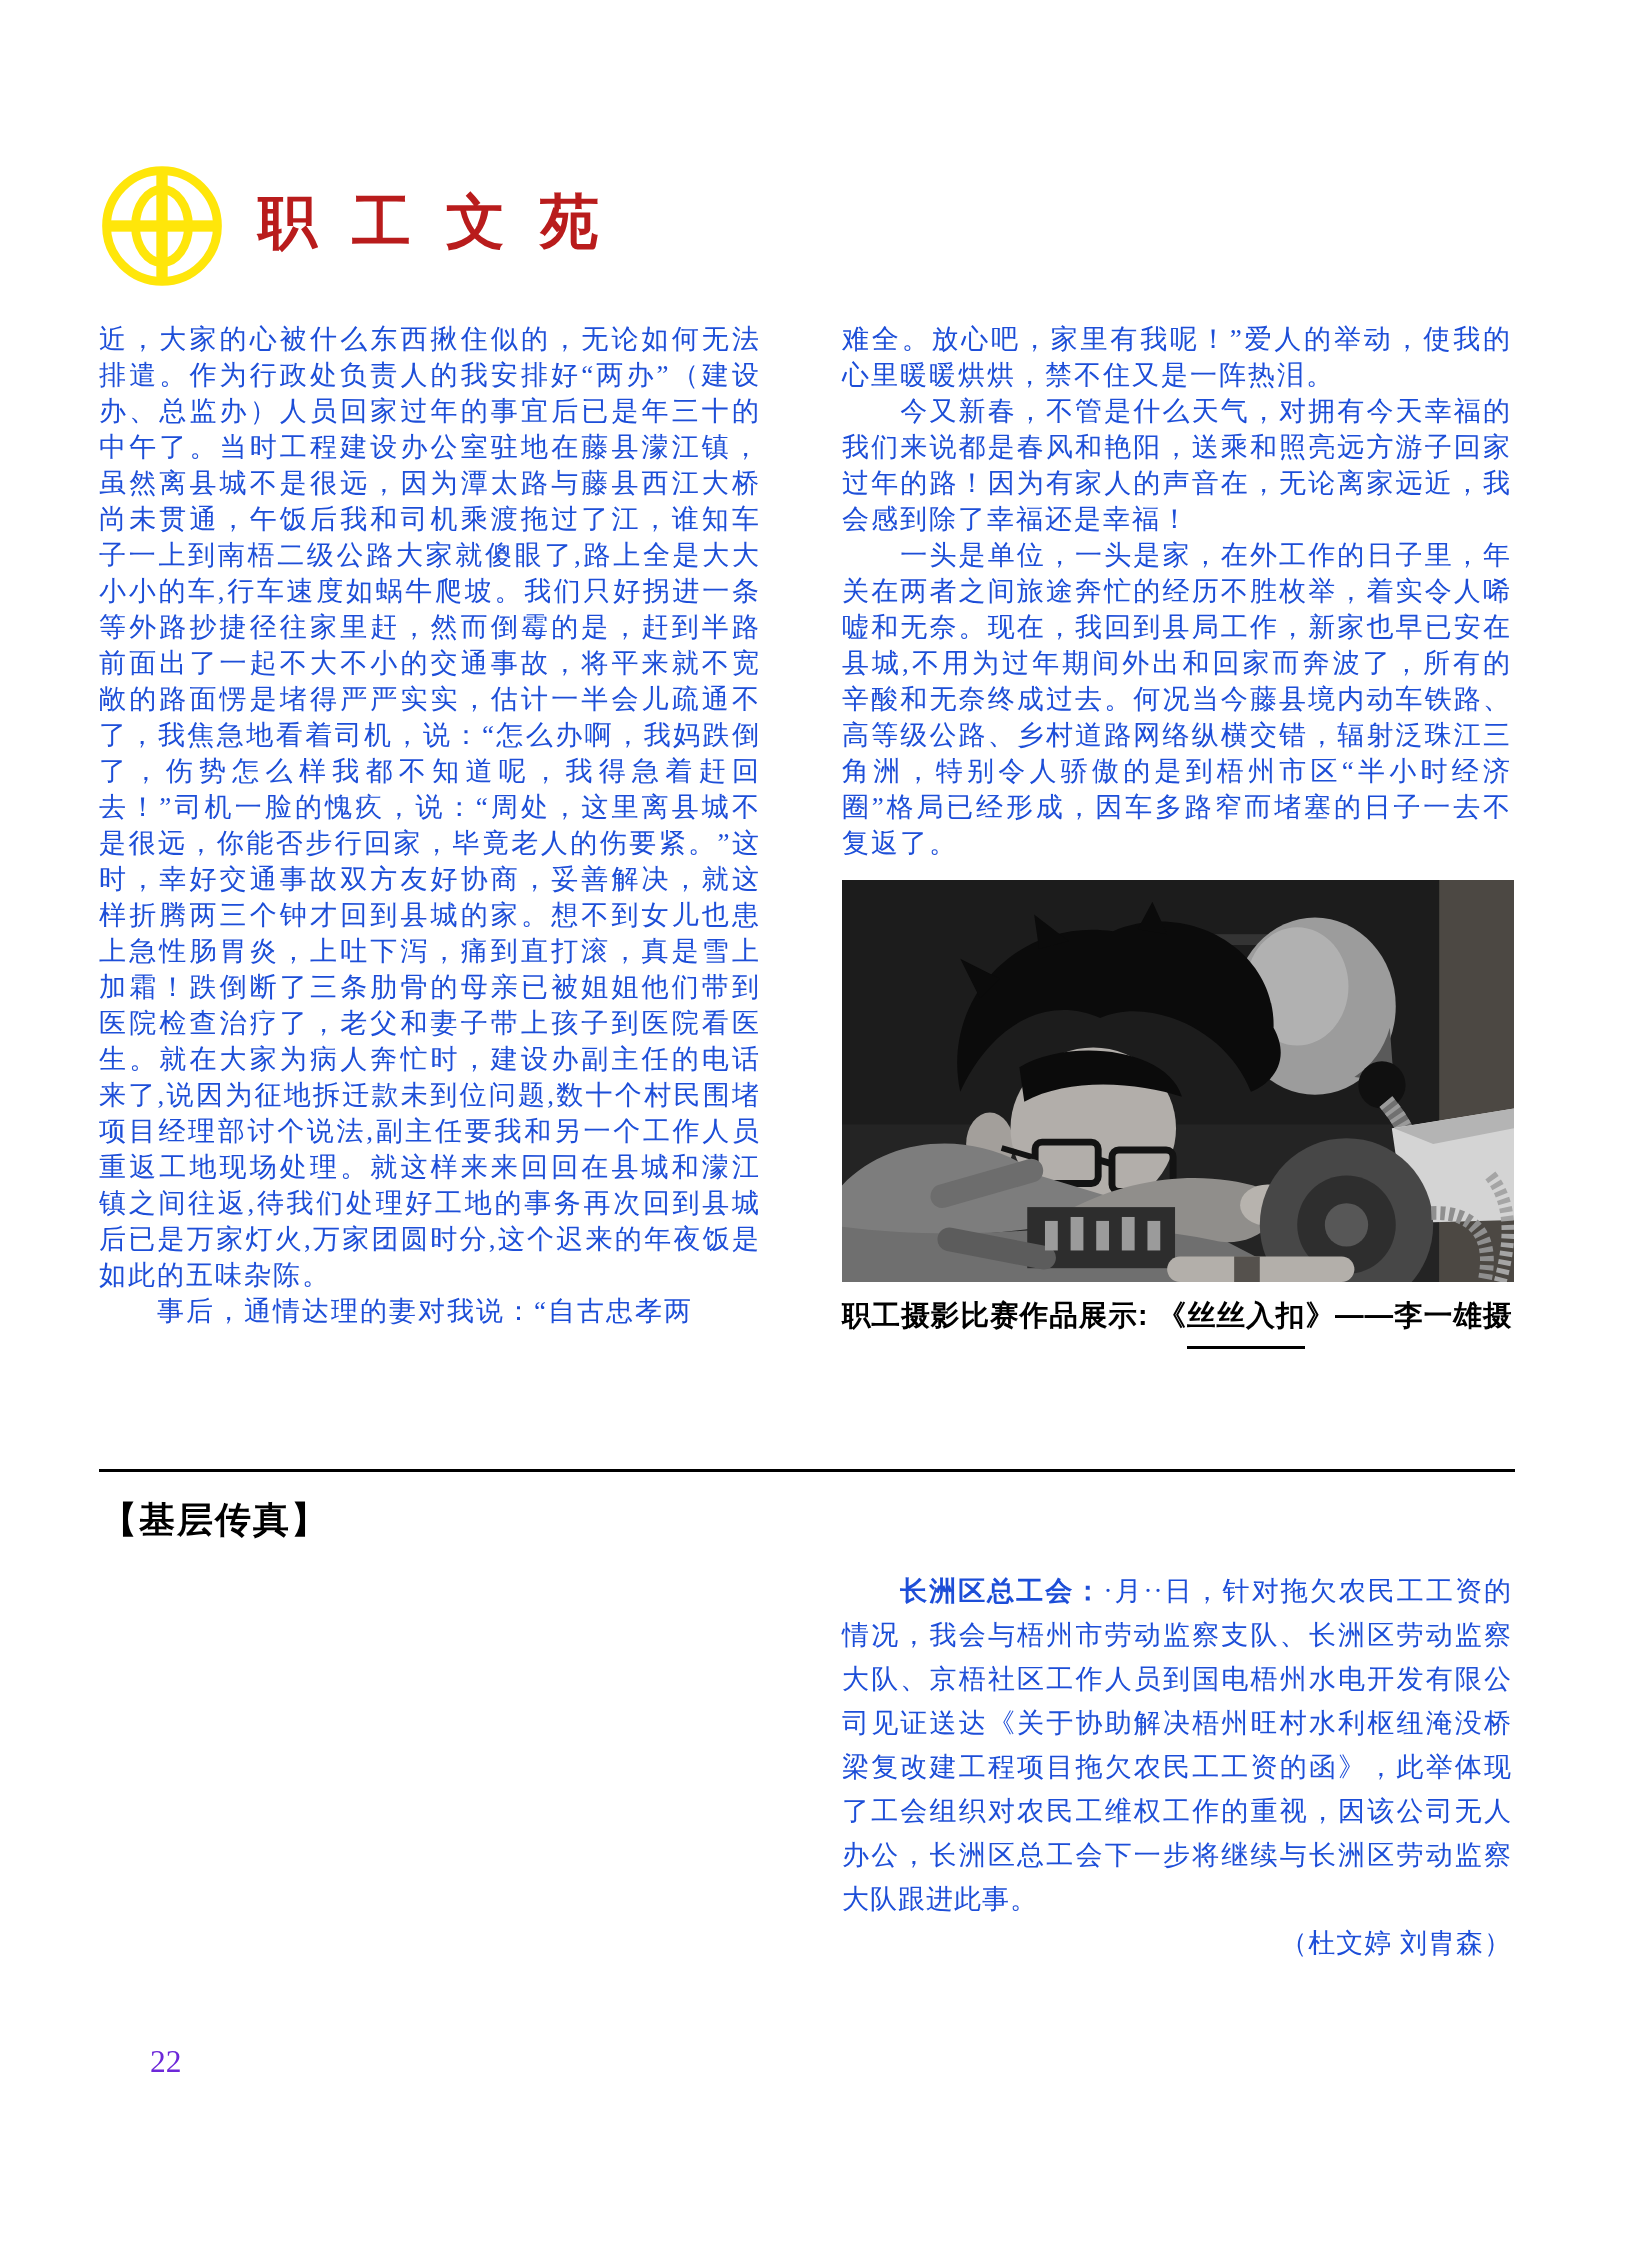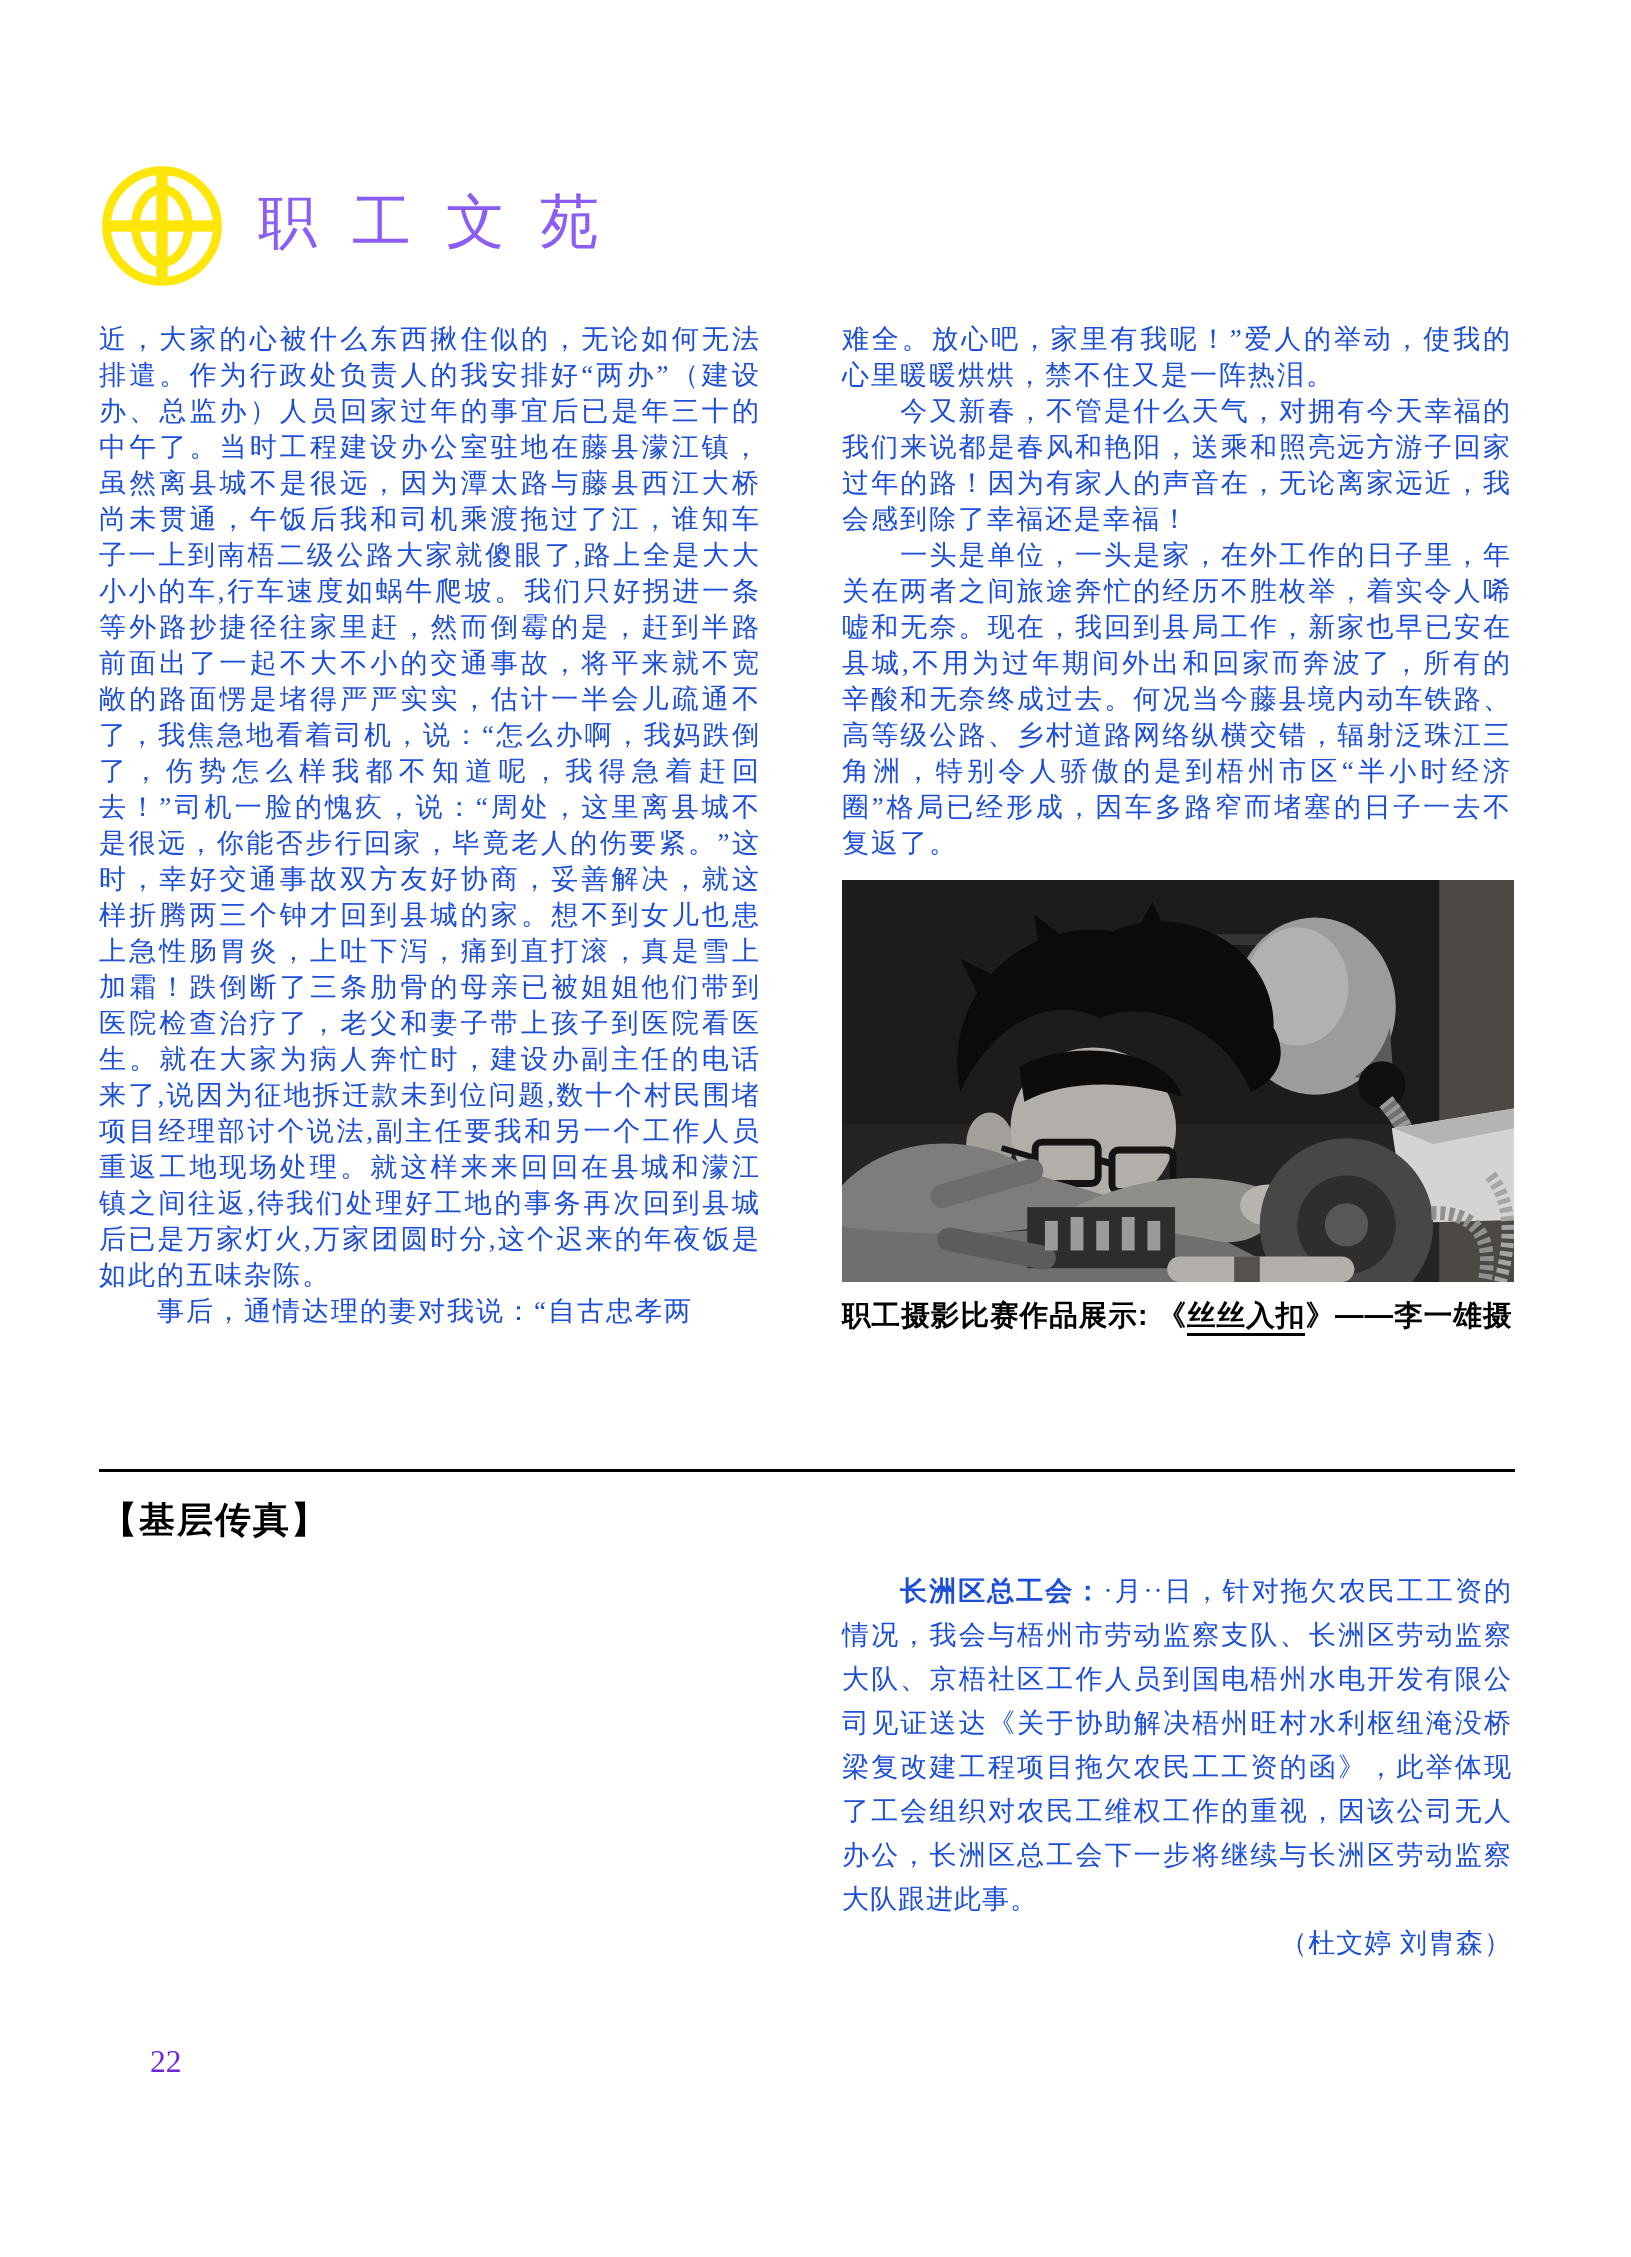--- a/index.html
+++ b/index.html
@@ -8,43 +8,43 @@
     width:1631px;height:2258px;
     background:#ffffff;
     font-family:"Liberation Serif","DejaVu Serif",serif;
     color:#111;
     overflow:hidden;
   }
   
   .masthead-logo{position:absolute;left:99px;top:163px;width:126px;height:126px;}
   .masthead-title{
     position:absolute;left:258px;top:183px;
-    font-size:59px;font-weight:normal;letter-spacing:35px;
+    font-size:59px;font-weight:bold;letter-spacing:35px;
     font-family:"Liberation Serif","DejaVu Serif",serif;
-    color:#8b5cf6;white-space:nowrap;
+    color:#b91c1c;white-space:nowrap;
   }
   
   .col{
     position:absolute;
     font-size:27px;line-height:36px;
     text-align:justify;letter-spacing:2px;
     color:#1d4ed8;
   }
   .col p{margin:0;padding:0;}
   .col-left{left:99px;top:321px;width:662px;}
   .col-right{left:842px;top:321px;width:670px;}
   
   .photo{position:absolute;left:842px;top:880px;width:672px;height:402px;margin:0;}
   .photo svg{display:block;width:100%;height:100%;}
   .caption{
     position:absolute;left:842px;top:1296px;width:672px;
     font-family:"Liberation Sans","DejaVu Sans",sans-serif;
     font-weight:bold;font-size:28.6px;color:#000;letter-spacing:1px;
   }
-  .caption .u{border-bottom:3px solid #000;padding-bottom:2px;}
+  .caption .u{border-bottom:3px solid #000;padding-bottom:15px;}
   
   .rule{position:absolute;left:99px;top:1469px;width:1416px;height:3px;background:#000;}
   .section-head{
     position:absolute;left:101px;top:1496px;
     font-family:Liberation Serif, serif;
     font-weight:bold;font-size:36px;color:#000;letter-spacing:2px;
   }
   .bottom-col{line-height:44px;letter-spacing:1px;}
   .bottom-left{left:99px;top:1569px;width:662px;}
   .bottom-right{left:842px;top:1569px;width:670px;}

